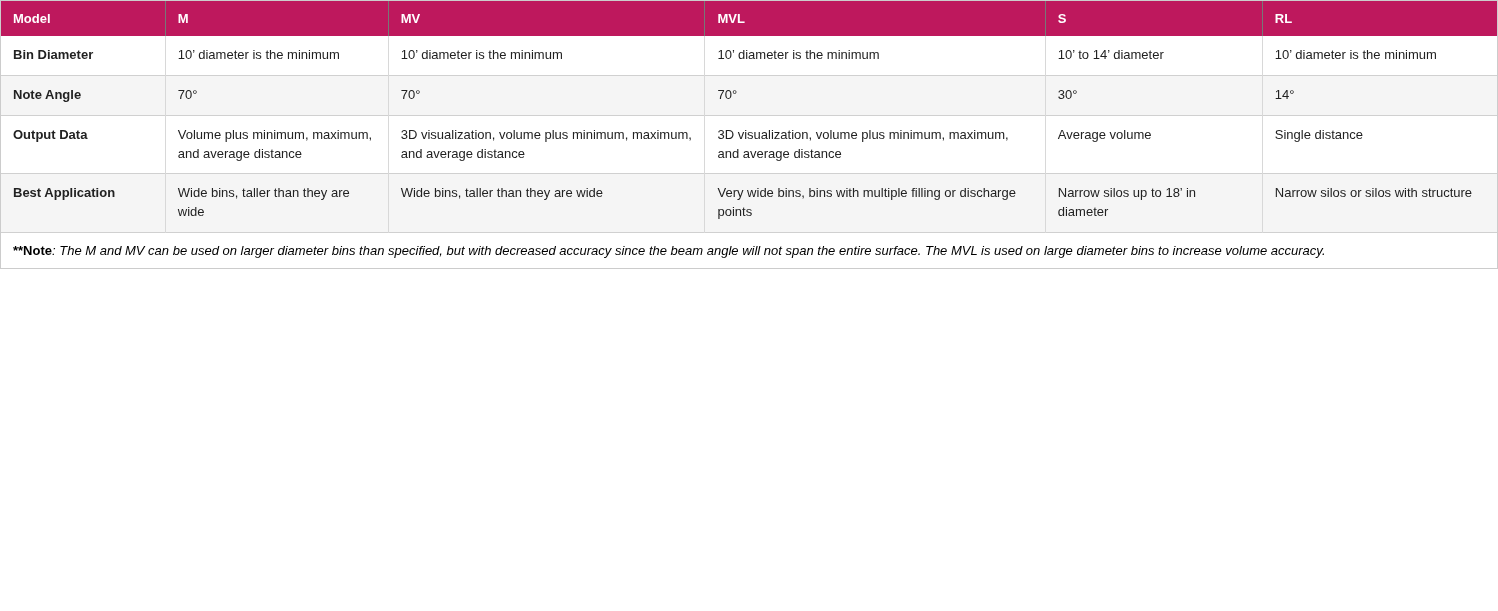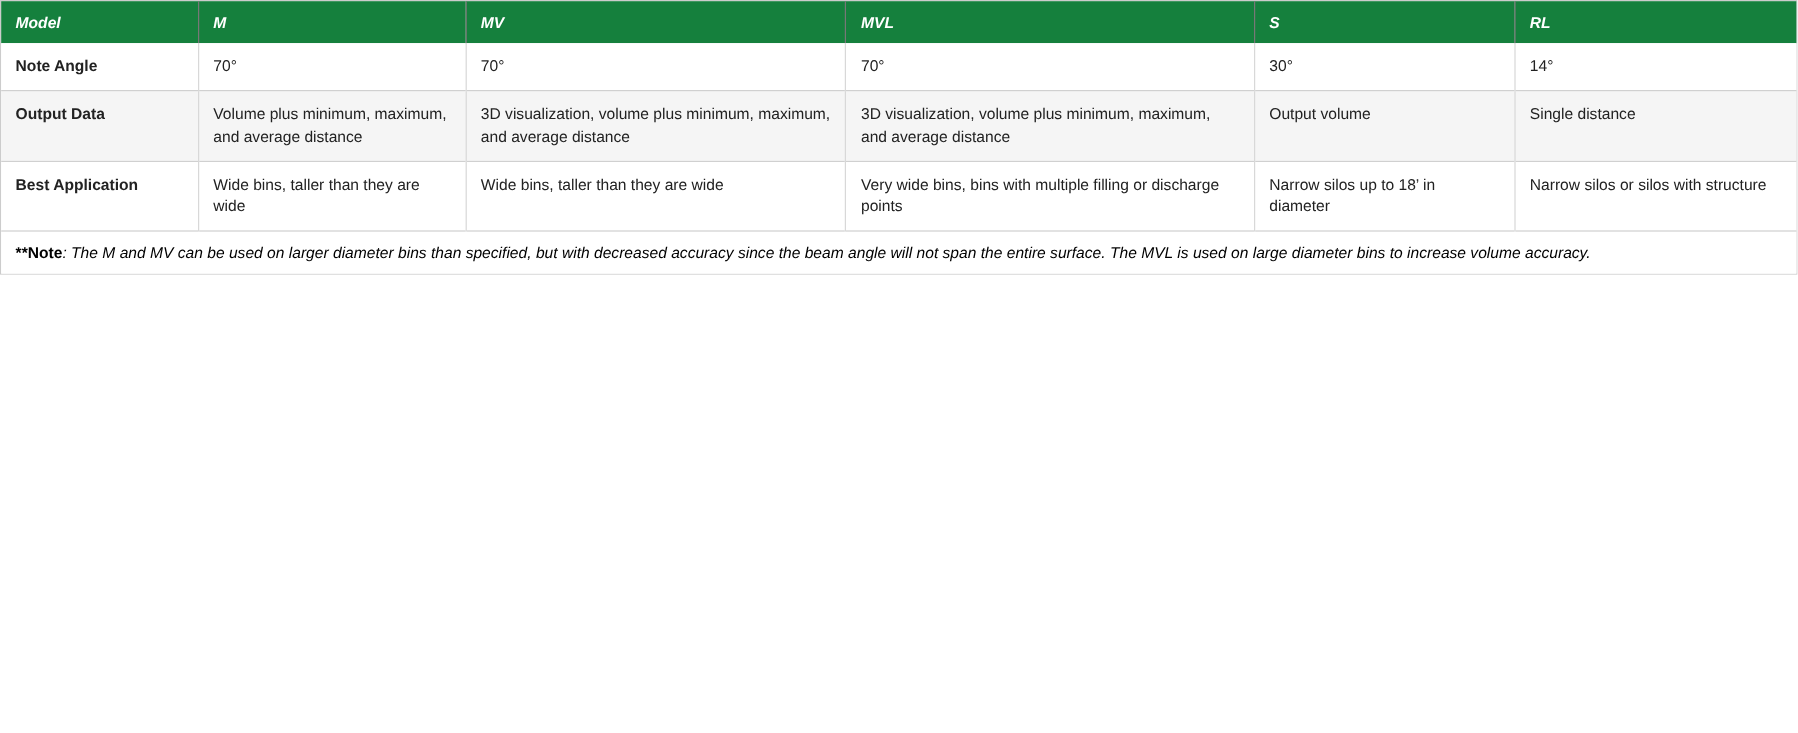--- a/index.html
+++ b/index.html
@@ -12,23 +12,22 @@
     }
     .table-wrapper {
       width: 1498px;
       border: 1px solid #ccc;
     }
     table {
       width: 100%;
       border-collapse: collapse;
     }
     thead tr {
-      background-color: #15803d;
+      background-color: #be185d;
       color: #ffffff;
-      font-style: italic;
     }
     thead th {
       padding: 10px 12px;
       text-align: left;
       font-weight: bold;
       font-size: 13px;
       border-right: 1px solid #777;
     }
     thead th:last-child {
       border-right: none;
@@ -86,33 +85,41 @@
         <th class="col-model">Model</th>
         <th class="col-m">M</th>
         <th class="col-mv">MV</th>
         <th class="col-mvl">MVL</th>
         <th class="col-s">S</th>
         <th class="col-rl">RL</th>
       </tr>
     </thead>
     <tbody id="table-body">
         <tr>
+          <td>Bin Diameter</td>
+          <td>10’ diameter is the minimum</td>
+          <td>10’ diameter is the minimum</td>
+          <td>10’ diameter is the minimum</td>
+          <td>10’ to 14’ diameter</td>
+          <td>10’ diameter is the minimum</td>
+        </tr>
+        <tr>
           <td>Note Angle</td>
           <td>70°</td>
           <td>70°</td>
           <td>70°</td>
           <td>30°</td>
           <td>14°</td>
         </tr>
         <tr>
           <td>Output Data</td>
           <td>Volume plus minimum, maximum, and average distance</td>
           <td>3D visualization, volume plus minimum, maximum, and average distance</td>
           <td>3D visualization, volume plus minimum, maximum, and average distance</td>
-          <td>Output volume</td>
+          <td>Average volume</td>
           <td>Single distance</td>
         </tr>
         <tr>
           <td>Best Application</td>
           <td>Wide bins, taller than they are wide</td>
           <td>Wide bins, taller than they are wide</td>
           <td>Very wide bins, bins with multiple filling or discharge points</td>
           <td>Narrow silos up to 18’ in diameter</td>
           <td>Narrow silos or silos with structure</td>
         </tr>

